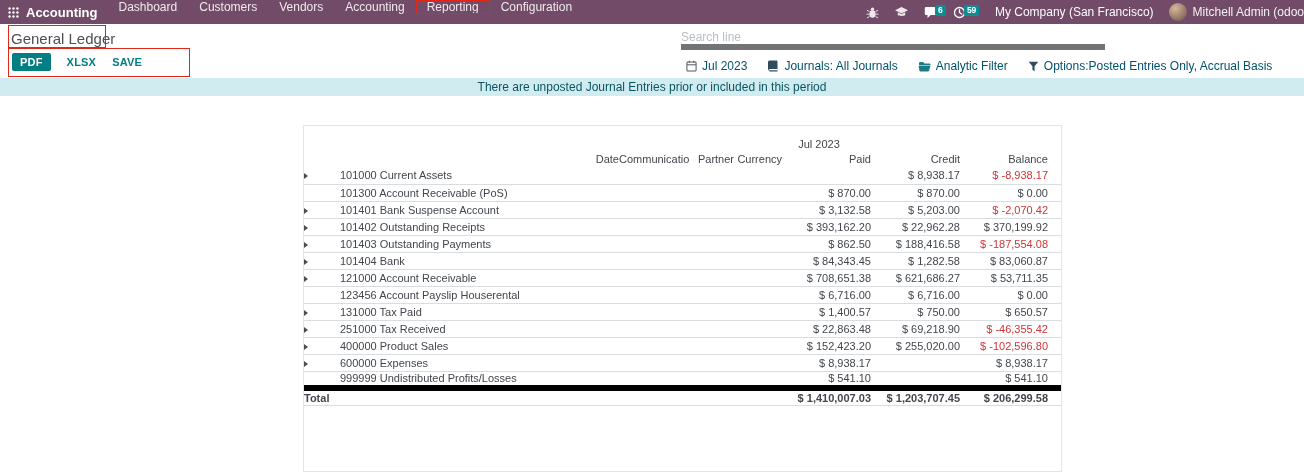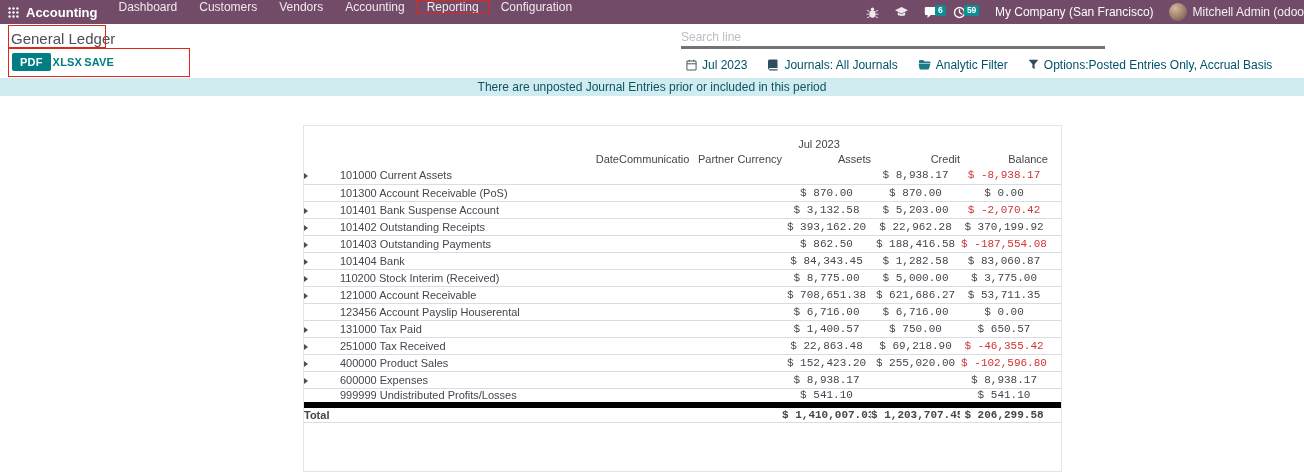--- a/index.html
+++ b/index.html
@@ -45,31 +45,31 @@
     flex: 0 0 auto;
   }
   .user-wrap { display: flex; align-items: center; gap: 6px; overflow: hidden; }
 
   
   .control-panel { position: absolute; top: 24px; left: 0; width: 1304px; height: 54px; background: #fff; }
   .page-title {
     position: absolute; left: 11px; top: 6px;
     font-size: 15px; color: #4c4f55;
   }
-  .actions { position: absolute; left: 12px; top: 29px; display: flex; align-items: center; gap: 2px; }
+  .actions { position: absolute; left: 12px; top: 29px; display: flex; align-items: center; gap: 16px; }
   .action-btn {
     font-size: 11px; font-weight: bold; color: #017e84;
     cursor: pointer; letter-spacing: 0.2px;
   }
   .action-btn.primary {
     background: #017e84; color: #ffffff; padding: 3px 8px; border-radius: 2px;
   }
   .search-zone { position: absolute; left: 681px; top: 3px; width: 424px; }
   .search-input {
-    width: 100%; border: none; border-bottom: 3px solid #737373; outline: none;
+    width: 100%; border: none; border-bottom: 6px solid #737373; outline: none;
     font-family: "Liberation Sans", sans-serif; font-size: 12px; height: 20px; color: #555;
     background: transparent;
   }
   .search-input::placeholder { color: #b9bec4; }
   .filters {
     margin-top: 9px; margin-left: 5px;
     display: flex; align-items: center; gap: 20px;
     font-size: 12px; color: #00526b; white-space: nowrap;
   }
   .filter-item { display: flex; align-items: center; gap: 5px; cursor: pointer; }
@@ -96,22 +96,22 @@
   .ledger th, .ledger td {
     padding: 0; font-weight: normal; font-size: 11px; color: #42464d;
     overflow: hidden; white-space: nowrap;
   }
   .ledger thead tr.period-row th { height: 15px; text-align: center; }
   .ledger thead tr.cols-row th { height: 16px; text-align: right; }
   .ledger tbody td { height: 17px; }
   .ledger tbody tr { border-bottom: 1px solid #dadde0; }
   .cell-name { text-align: left; }
   .cell-money {
-    text-align: center;
-    font-family: Liberation Mono, monospace;
+    text-align: right;
+    font-family: Liberation Sans, sans-serif;
     font-size: 10.5px; color: #45484e;
   }
   .cell-money.neg { color: #d03434; }
   .arrow-cell { text-align: left; padding-left: 15px; }
   .caret {
     display: inline-block; width: 0; height: 0;
     border-left: 4px solid #4d4d4d;
     border-top: 3.5px solid transparent;
     border-bottom: 3.5px solid transparent;
     cursor: pointer;
@@ -274,21 +274,21 @@
         <th colspan="2"></th>
         <th colspan="8">Jul 2023</th>
       </tr>
       <tr class="cols-row">
           <th></th>
           <th></th>
           <th>Date</th>
           <th>Communication</th>
           <th>Partner</th>
           <th>Currency</th>
-          <th>Assets</th>
+          <th>Paid</th>
           <th>Credit</th>
           <th>Balance</th>
           <th></th>
         </tr>
     </thead>
     <tbody>
         <tr>
           <td class="arrow-cell"><span class="caret"></span></td>
           <td class="cell-name">101000 Current Assets</td>
           <td></td>
@@ -355,32 +355,20 @@
           <td></td>
           <td></td>
           <td></td>
           <td class="cell-money">$ 84,343.45</td>
           <td class="cell-money">$ 1,282.58</td>
           <td class="cell-money">$ 83,060.87</td>
           <td></td>
         </tr>
         <tr>
           <td class="arrow-cell"><span class="caret"></span></td>
-          <td class="cell-name">110200 Stock Interim (Received)</td>
-          <td></td>
-          <td></td>
-          <td></td>
-          <td></td>
-          <td class="cell-money">$ 8,775.00</td>
-          <td class="cell-money">$ 5,000.00</td>
-          <td class="cell-money">$ 3,775.00</td>
-          <td></td>
-        </tr>
-        <tr>
-          <td class="arrow-cell"><span class="caret"></span></td>
           <td class="cell-name">121000 Account Receivable</td>
           <td></td>
           <td></td>
           <td></td>
           <td></td>
           <td class="cell-money">$ 708,651.38</td>
           <td class="cell-money">$ 621,686.27</td>
           <td class="cell-money">$ 53,711.35</td>
           <td></td>
         </tr>

